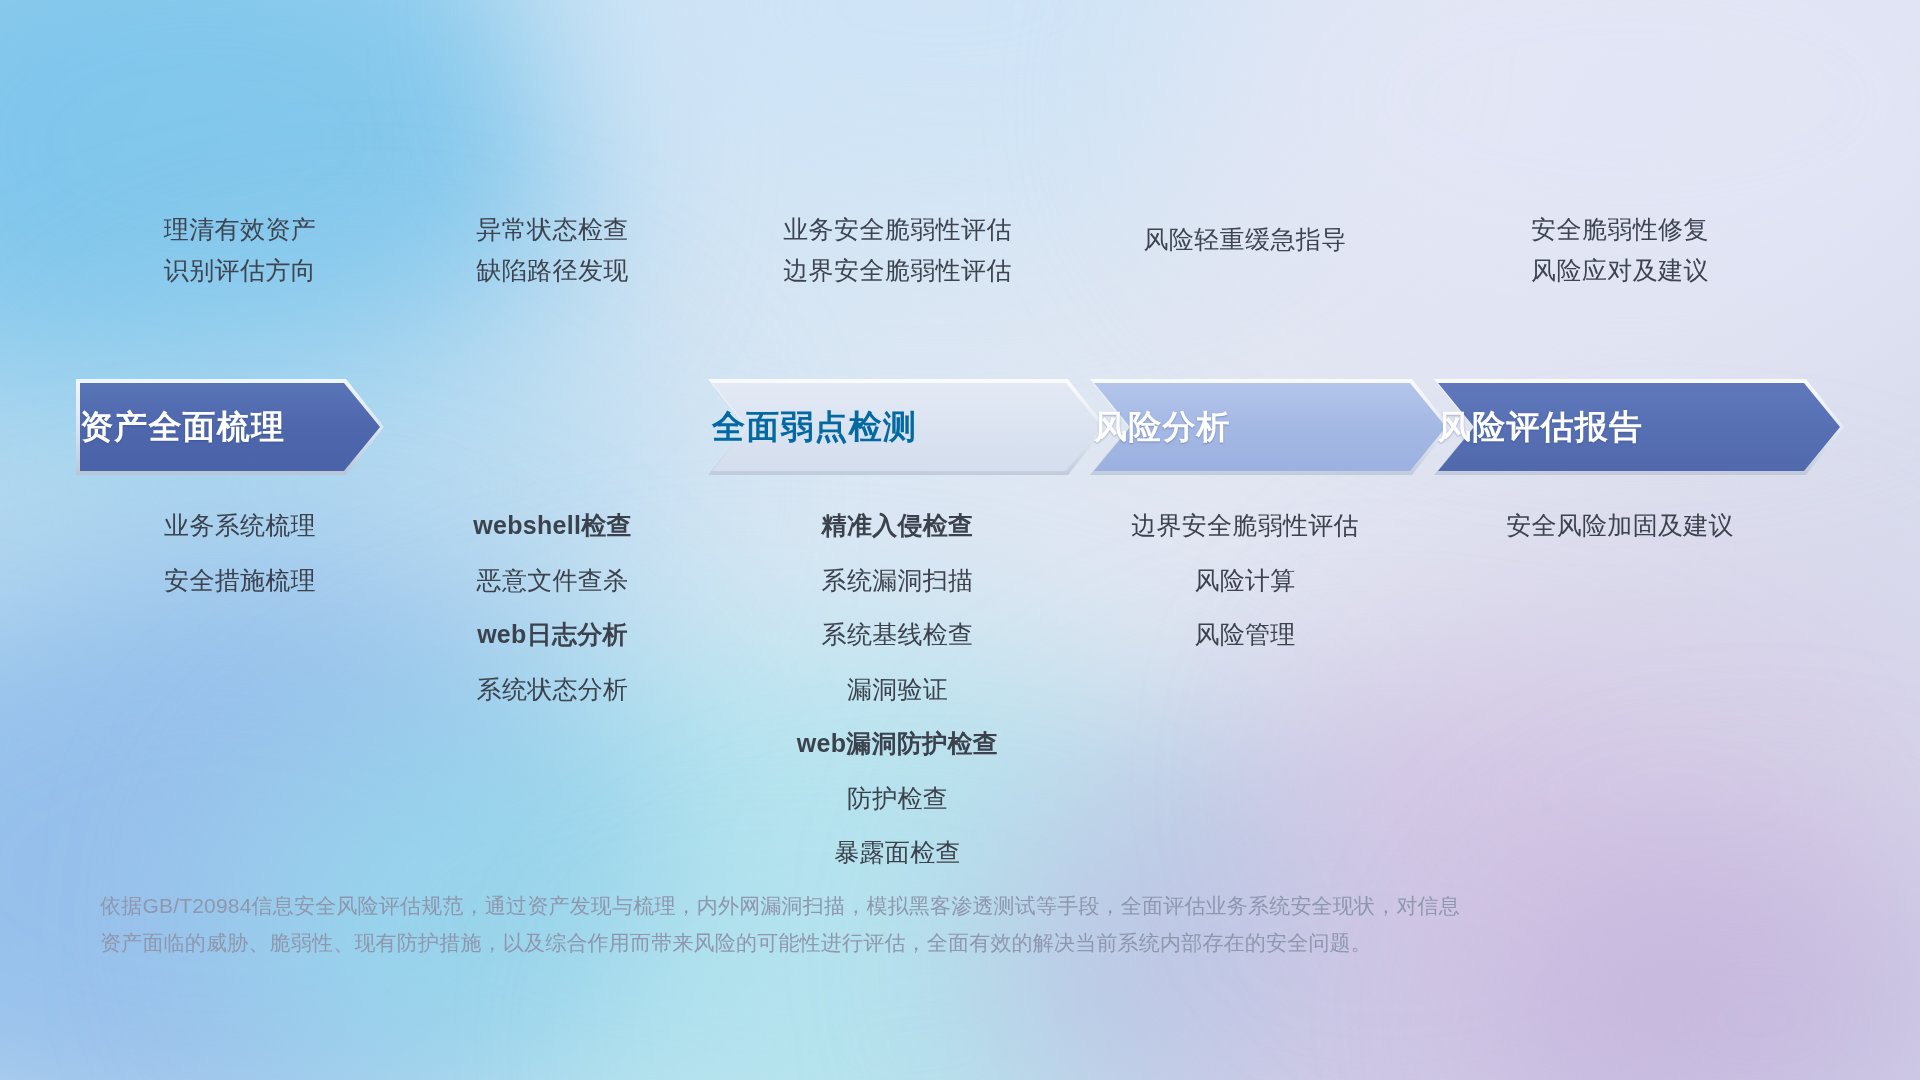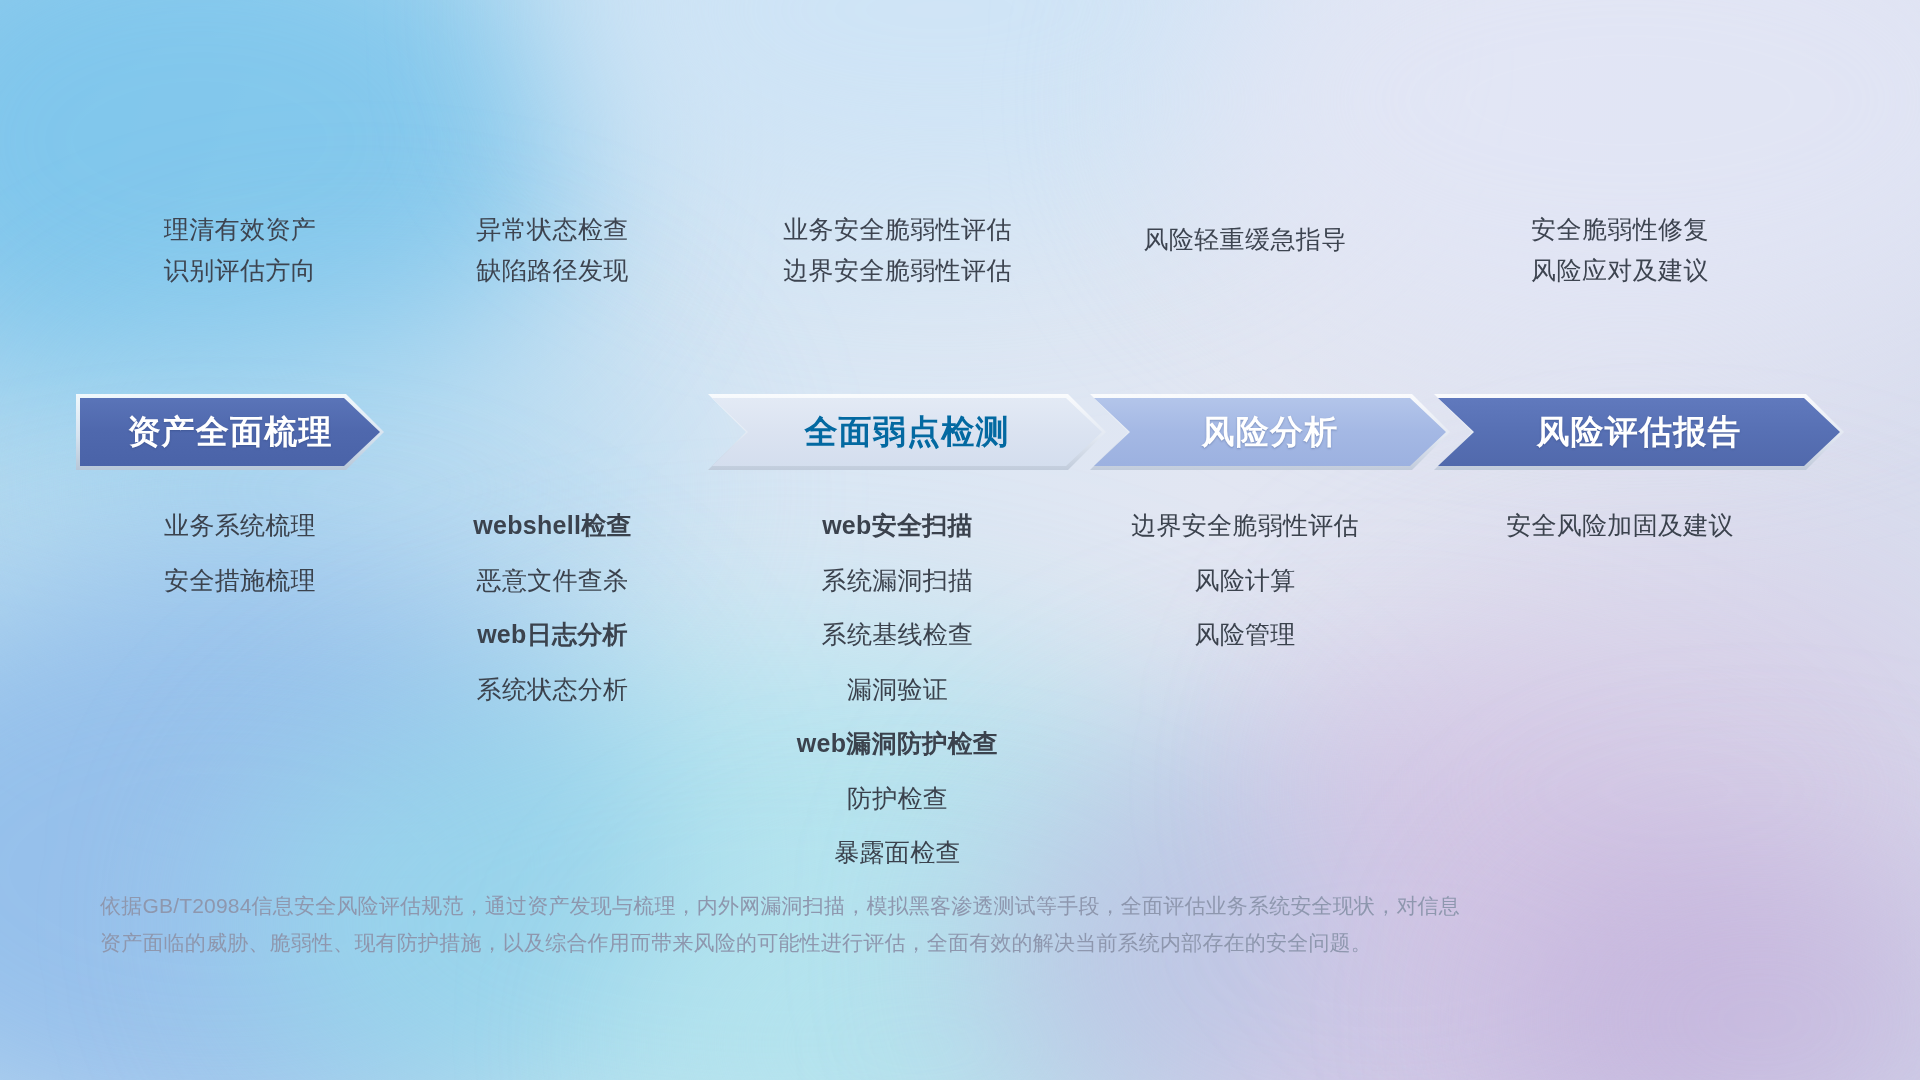--- a/index.html
+++ b/index.html
@@ -58,22 +58,22 @@
     letter-spacing:.3px; white-space:nowrap; margin-bottom:14px;
   }
   .bot-line.strong { font-weight:bold; }
 
   
   .band {
     position:absolute; left:80px; top:382px;
     width:1760px; height:88px;
   }
   .chev {
-    position:absolute; top:16px; height:68px;
-    display:flex; align-items:center; justify-content:center;
+    position:absolute; top:1px; height:88px;
+    display:flex; align-items:center; 
   }
   .chev .lbl {
     font-size:33px; font-weight:bold; letter-spacing:1.2px;
     white-space:nowrap; position:relative; z-index:3;
   }
 
   
   .shape { position:absolute; inset:0; z-index:1; }
   .shape.first { clip-path:polygon(0 0, calc(100% - 36px) 0, 100% 50%, calc(100% - 36px) 100%, 0 100%); }
   .shape.mid   { clip-path:polygon(0 0, calc(100% - 36px) 0, 100% 50%, calc(100% - 36px) 100%, 0 100%, 36px 50%); }
@@ -179,21 +179,21 @@
     </div>
 
     <div class="col c2">
       <div class="bot-line strong">webshell检查</div>
       <div class="bot-line">恶意文件查杀</div>
       <div class="bot-line strong">web日志分析</div>
       <div class="bot-line">系统状态分析</div>
     </div>
 
     <div class="col c3">
-      <div class="bot-line strong">web安全扫描</div>
+      <div class="bot-line strong">精准入侵检查</div>
       <div class="bot-line">系统漏洞扫描</div>
       <div class="bot-line">系统基线检查</div>
       <div class="bot-line">漏洞验证</div>
       <div class="bot-line strong">web漏洞防护检查</div>
       <div class="bot-line">防护检查</div>
       <div class="bot-line">暴露面检查</div>
     </div>
 
     <div class="col c4">
       <div class="bot-line">边界安全脆弱性评估</div>

